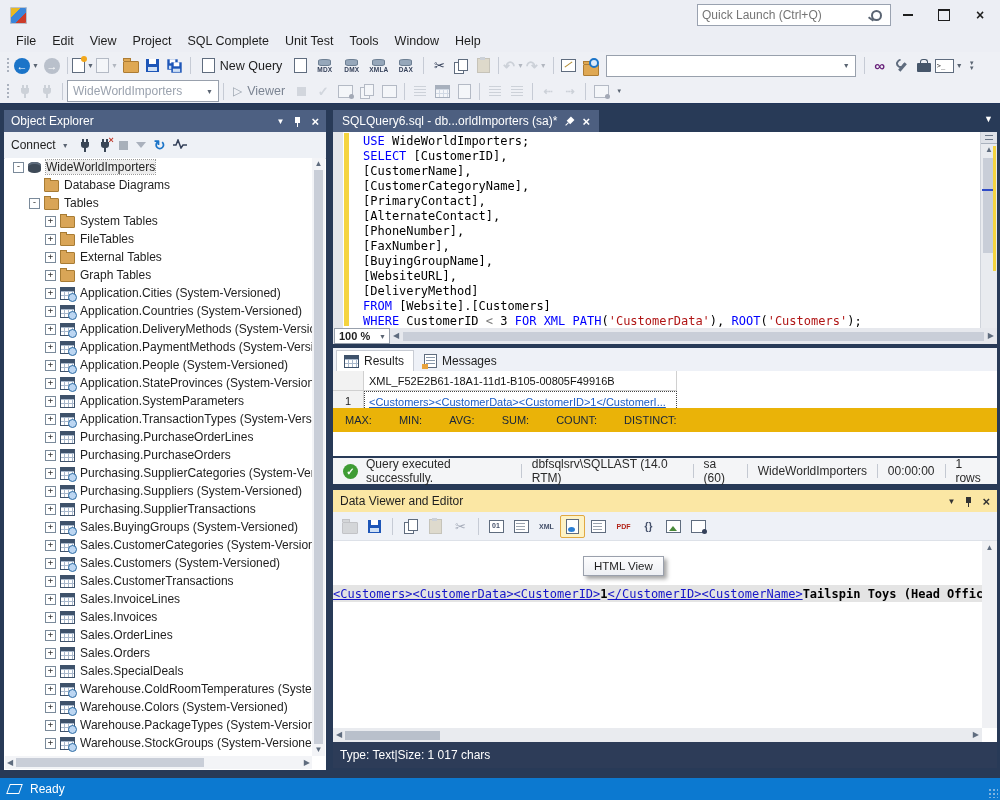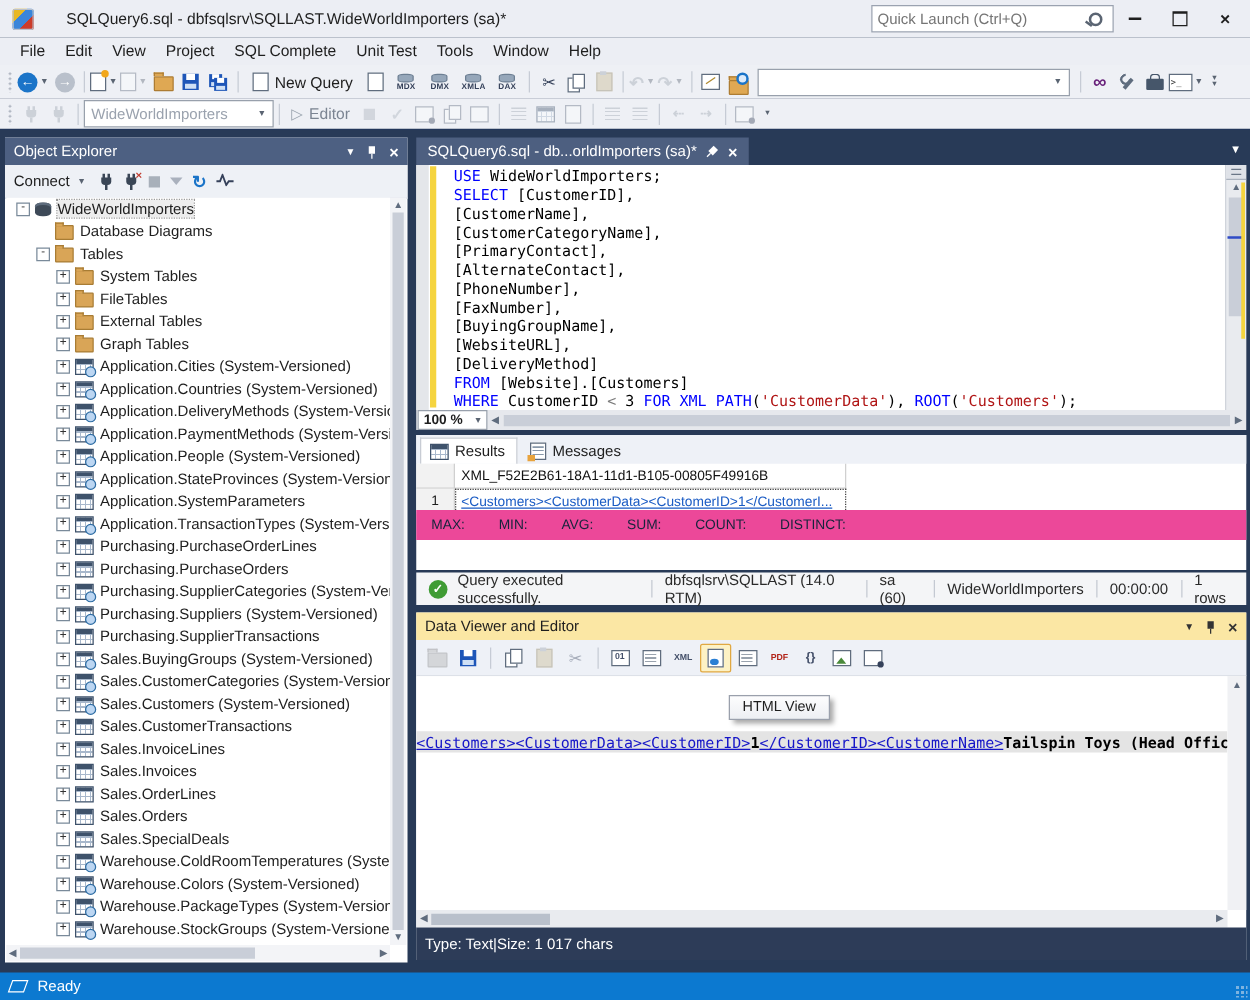--- a/index.html
+++ b/index.html
@@ -157,21 +157,21 @@
   .i-msg::before{content:"";position:absolute;left:1px;top:2px;right:1px;height:7px;
      background:repeating-linear-gradient(#8898aa 0 1px,transparent 1px 3px);}
   .i-msg::after{content:"";position:absolute;left:-3px;bottom:-2px;width:6px;height:5px;background:#e8a33d;}
   .grid-area{position:relative;height:61px;}
   .grow{display:flex;}
   .gcorner{width:30px;height:19px;background:#f2f2f2;border-right:1px solid #d0d0d0;border-bottom:1px solid #d0d0d0;flex:none;}
   .ghead{width:307px;height:19px;border-right:1px solid #d0d0d0;border-bottom:1px solid #d0d0d0;font-size:11px;display:flex;align-items:center;padding-left:5px;color:#111;}
   .grnum{width:30px;height:19px;background:#f2f2f2;border-right:1px solid #d0d0d0;border-bottom:1px solid #d0d0d0;display:flex;align-items:center;justify-content:center;font-size:11px;flex:none;}
   .gcell{width:307px;height:19px;border:1px dotted #444;display:flex;align-items:center;padding-left:4px;font-size:11px;overflow:hidden;}
   .gcell a{color:#1a5bc4;text-decoration:underline;white-space:nowrap;}
-  .aggbar{position:absolute;left:0;right:0;bottom:0;height:24px;background:#ec4899;display:flex;align-items:center;padding-left:12px;gap:27px;font-size:11px;color:#16243c;}
+  .aggbar{position:absolute;left:0;right:0;bottom:0;height:24px;background:#eab308;display:flex;align-items:center;padding-left:12px;gap:27px;font-size:11px;color:#16243c;}
   .qstatus{position:absolute;left:0;right:0;top:348px;height:26px;background:#f4f5f7;display:flex;align-items:center;font-size:12px;color:#2a2a2a;padding:0 10px;gap:8px;}
   .okcirc{width:15px;height:15px;border-radius:50%;background:#3f9c35;color:#fff;font-size:10px;display:flex;align-items:center;justify-content:center;font-weight:bold;flex:none;}
   .qright{margin-left:auto;display:flex;align-items:center;gap:10px;}
   .vbar{width:1px;height:14px;background:#c4c9d2;}
 
   
   .dataviewer{position:absolute;left:333px;top:490px;width:664px;height:278px;background:#fff;}
   .dv-title{height:22px;background:#fbe7a4;display:flex;align-items:center;padding:0 7px;font-size:12px;color:#1e1e1e;}
   .dv-title .pt-icons{color:#333;}
   .dv-toolbar{height:28px;background:#eef1f7;display:flex;align-items:center;padding-left:5px;gap:2px;border-bottom:1px solid #dde1e8;}
@@ -196,21 +196,20 @@
   .statusbar{position:absolute;left:0;right:0;bottom:0;height:22px;background:#0c79d0;color:#fff;display:flex;align-items:center;padding-left:8px;gap:9px;font-size:12px;}
   .para{width:11px;height:8px;border:1px solid #fff;transform:skewX(-20deg);}
   .rgrip{position:absolute;right:2px;bottom:2px;width:10px;height:10px;
     background-image:radial-gradient(#7db3e0 40%,transparent 45%);background-size:4px 4px;}
 </style>
 </head>
 <body>
 
 <div class="titlebar">
   <div class="app-icon"></div>
-  <div class="window-title">SQLQuery6.sql - dbfsqlsrv\SQLLAST.WideWorldImporters (sa)*</div>
   <div class="quick-launch">
     <input placeholder="Quick Launch (Ctrl+Q)" style="">
     <span class="mag"></span>
   </div>
   <div class="win-btns">
     <div class="win-btn">
         <span class="glyph-min"></span>
       </div>
     <div class="win-btn">
         <span class="glyph-max"></span>
@@ -360,21 +359,21 @@
       </span>
     </span>
   <span class="tsep"></span>
   <span class="combo" style="width:150px;">
     <span style="padding-left:5px;color:#9aa2ae;font-size:12px;">WideWorldImporters</span>
     <span class="carrow">▼</span>
   </span>
   <span class="tsep"></span>
   <span class="tb" style="padding:0 5px;">
     <span class="playtri">▷</span>
-    <span class="exec-label">Editor</span>
+    <span class="exec-label">Viewer</span>
   </span>
   <span class="tb dis">
       <span class="stop-sq"></span>
     </span>
   <span class="tb dis">
       <span class="chk">✓</span>
     </span>
   <span class="tb dis">
       <span class="bx dot"></span>
     </span>

